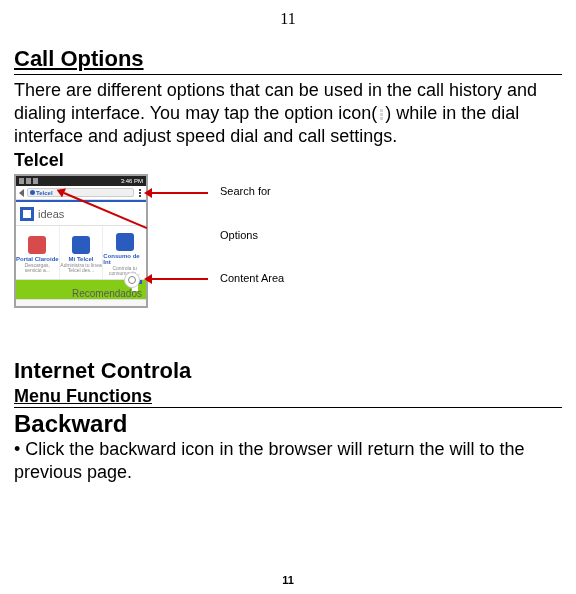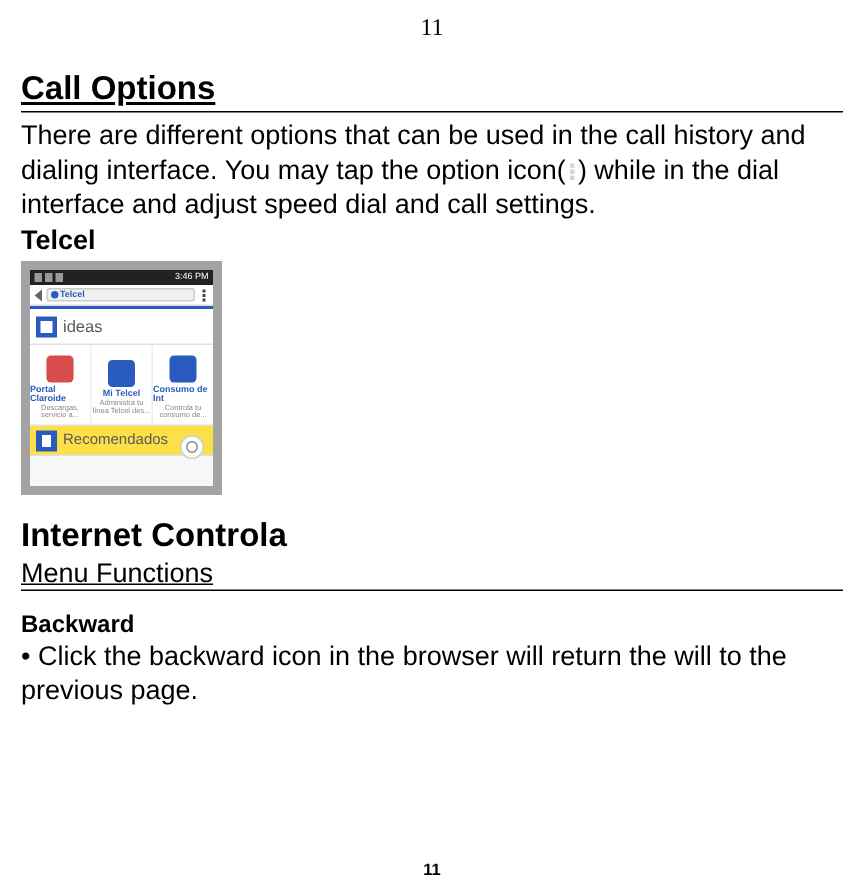--- a/index.html
+++ b/index.html
@@ -25,31 +25,31 @@
       padding-bottom: 2px;
       margin-bottom: 4px;
       text-decoration: underline;
     }
     .h1 {
       font-weight: bold;
       font-size: 22px;
       margin-bottom: 2px;
     }
     .menu-functions {
-      font-weight: normal;
+      font-weight: bold;
       font-size: 18px;
       text-decoration: underline;
       border-bottom: 1.5px solid #000;
       display: block;
       width: 100%;
-      margin-bottom: 14px;
+      margin-bottom: 2px;
     }
     .h3 {
       font-weight: bold;
-      font-size: 16px;
+      font-size: 24px;
       margin-top: 1px;
     }
     .body-text {
       font-size: 18px;
       line-height: 1.28;
       margin-bottom: 2px;
     }
     .option-icon {
       display: inline-block;
       width: 8px;
@@ -58,22 +58,22 @@
     }
     .option-icon span { display:block; width:3px; height:3px; background:#888; margin:1px auto; border-radius:0; }
     .screenshot-area {
       display: flex;
       align-items: flex-start;
       margin: 3px 0 6px 0;
     }
     
     .mock {
       width: 134px;
-      height: 156px;
-      border: 6px solid #a3a3a3;
+      height: 134px;
+      border: 2px solid #a3a3a3;
       position: relative;
       background: #f7f7f7;
       flex: 0 0 auto;
     }
     .statusbar { height:10px; background:#222; position:relative; }
     .statusbar .time { position:absolute; right:3px; top:0; color:#fff; font-size:6px; line-height:10px; }
     .statusbar .left-icons { position:absolute; left:3px; top:2px; display:flex; gap:2px; }
     .statusbar .left-icons .ic { width:5px; height:6px; background:#999; }
     .urlbar { height:14px; background:#fff; border-bottom:1px solid #ddd; display:flex; align-items:center; padding:0 3px; gap:3px; }
     .urlbar .back { width:0; height:0; border-top:4px solid transparent; border-bottom:4px solid transparent; border-right:5px solid #666; }
@@ -90,21 +90,21 @@
     .ideas-row .ideas-text { color:#5a5a5a; font-size:11px; }
     .tiles { height:54px; display:flex; background:#fff; border-bottom:1px solid #e0e0e0; }
     .tile { flex:1; border-right:1px solid #eee; display:flex; flex-direction:column; align-items:center; justify-content:center; padding-top:4px; }
     .tile:last-child { border-right:none; }
     .tile .ticon { width:18px; height:18px; border-radius:3px; margin-bottom:2px; }
     .tile:nth-child(1) .ticon { background:#d84b4b; }
     .tile:nth-child(2) .ticon { background:#2a5cbf; }
     .tile:nth-child(3) .ticon { background:#2a5cbf; }
     .tile .tlabel { font-size:6px; color:#2a5cbf; font-weight:bold; }
     .tile .tsub { font-size:5px; color:#888; text-align:center; line-height:1; margin-top:1px; }
-    .recom { height:20px; background:#fde047; display:flex; align-items:center; padding:0 4px; gap:4px; border-bottom:1px solid #e0e0e0; }
+    .recom { height:20px; background:#84cc16; display:flex; align-items:flex-end; padding:0 4px; gap:4px; border-bottom:1px solid #e0e0e0;flex-direction:column; }
     .recom .rbox { width:14px; height:14px; background:#2a5cbf; position:relative; }
     .recom .rbox::after { content:""; position:absolute; left:4px; top:3px; width:6px; height:8px; background:#fff; }
     .recom .rtext { color:#5a5a5a; font-size:10px; }
     .fab { position:absolute; right:6px; bottom:18px; width:16px; height:16px; border:1px solid #ccc; border-radius:50%; background:#fff; display:flex; align-items:center; justify-content:center; }
     .fab span { width:8px; height:8px; border:1px solid #888; border-radius:50%; }
     
     .arrows { position:relative; margin-left: 6px; flex: 1; height:170px; }
     .arrow { position:absolute; height:2px; background:#c00; }
     .arrow::before { content:""; position:absolute; left:-8px; top:-4px; width:0; height:0; border-top:5px solid transparent; border-bottom:5px solid transparent; border-right:8px solid #c00; }
     .arrow-label { position:absolute; font-size:11px; color:#000; white-space:nowrap; }
@@ -178,20 +178,30 @@
     </div>
     <div class="recom">
       <div class="rbox"></div>
       <div class="rtext">Recomendados</div>
     </div>
     <div class="fab">
         <span></span>
       </div>
   </div>
 
+  <div class="arrows">
+    <div class="arrow" style="top:18px; left:-2px; width:56px;"></div>
+    <div class="arrow-label" style="top:11px; left:66px;">Search for</div>
+
+    <div class="arrow" style="top:18px; left:-90px; width:90px; transform-origin:left center; transform: rotate(23deg);"></div>
+    <div class="arrow-label" style="top:55px; left:66px;">Options</div>
+
+    <div class="arrow" style="top:104px; left:-2px; width:56px;"></div>
+    <div class="arrow-label" style="top:98px; left:66px;">Content Area</div>
+  </div>
 </div>
 
 <div class="spacer"></div>
 <div class="h1">Internet Controla</div>
 <div class="menu-functions">Menu Functions</div>
 <div class="h3">Backward</div>
 <p class="body-text">• Click the backward icon in the browser will return the will to the previous page.</p>
 
 <div class="page-bottom-num">11</div>
 

